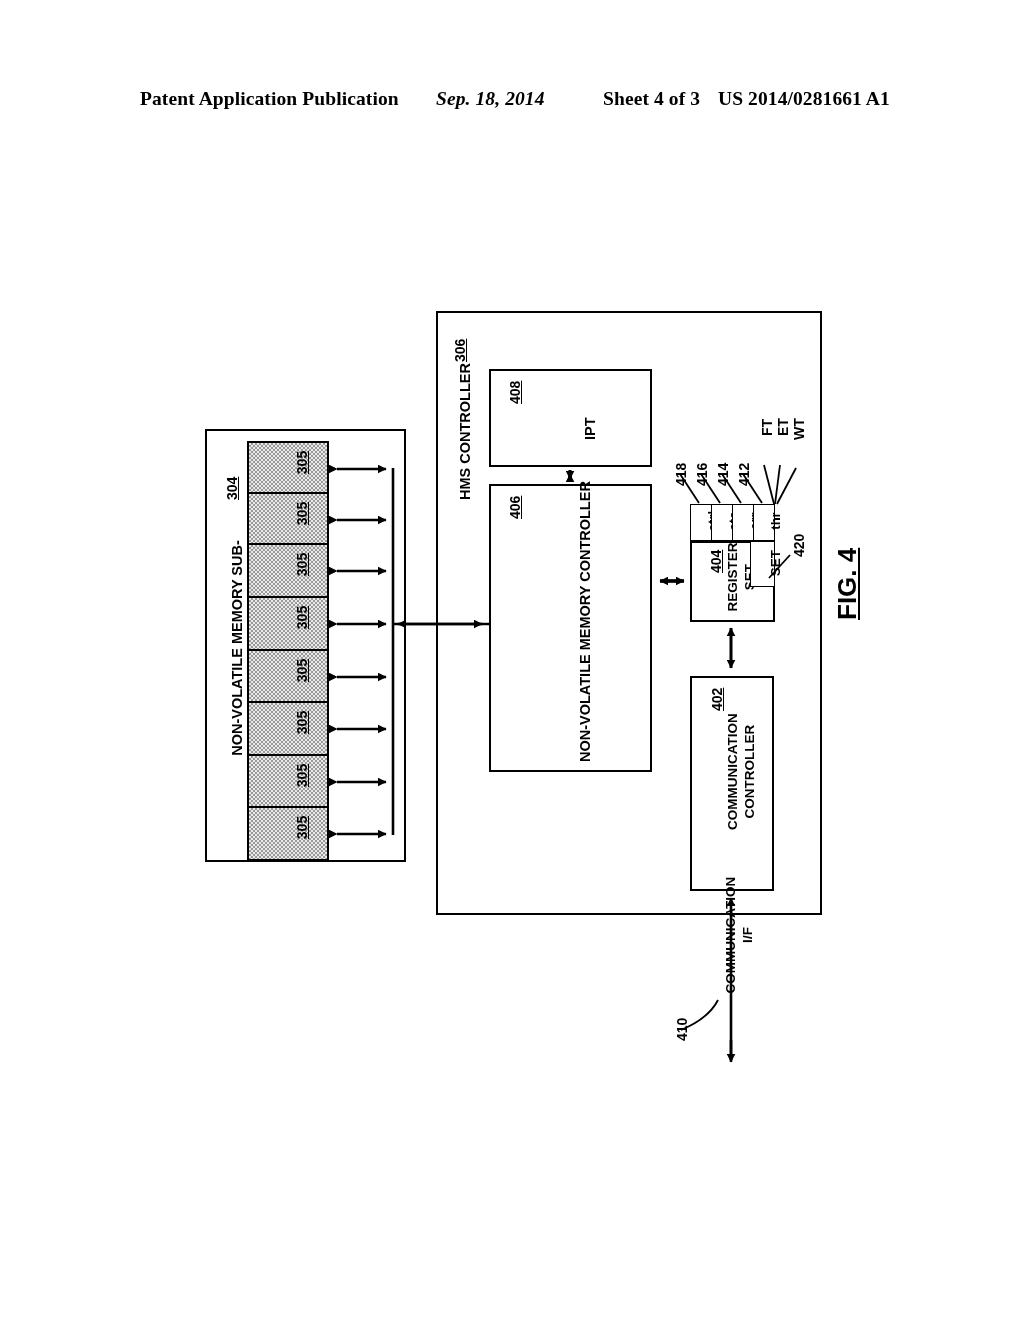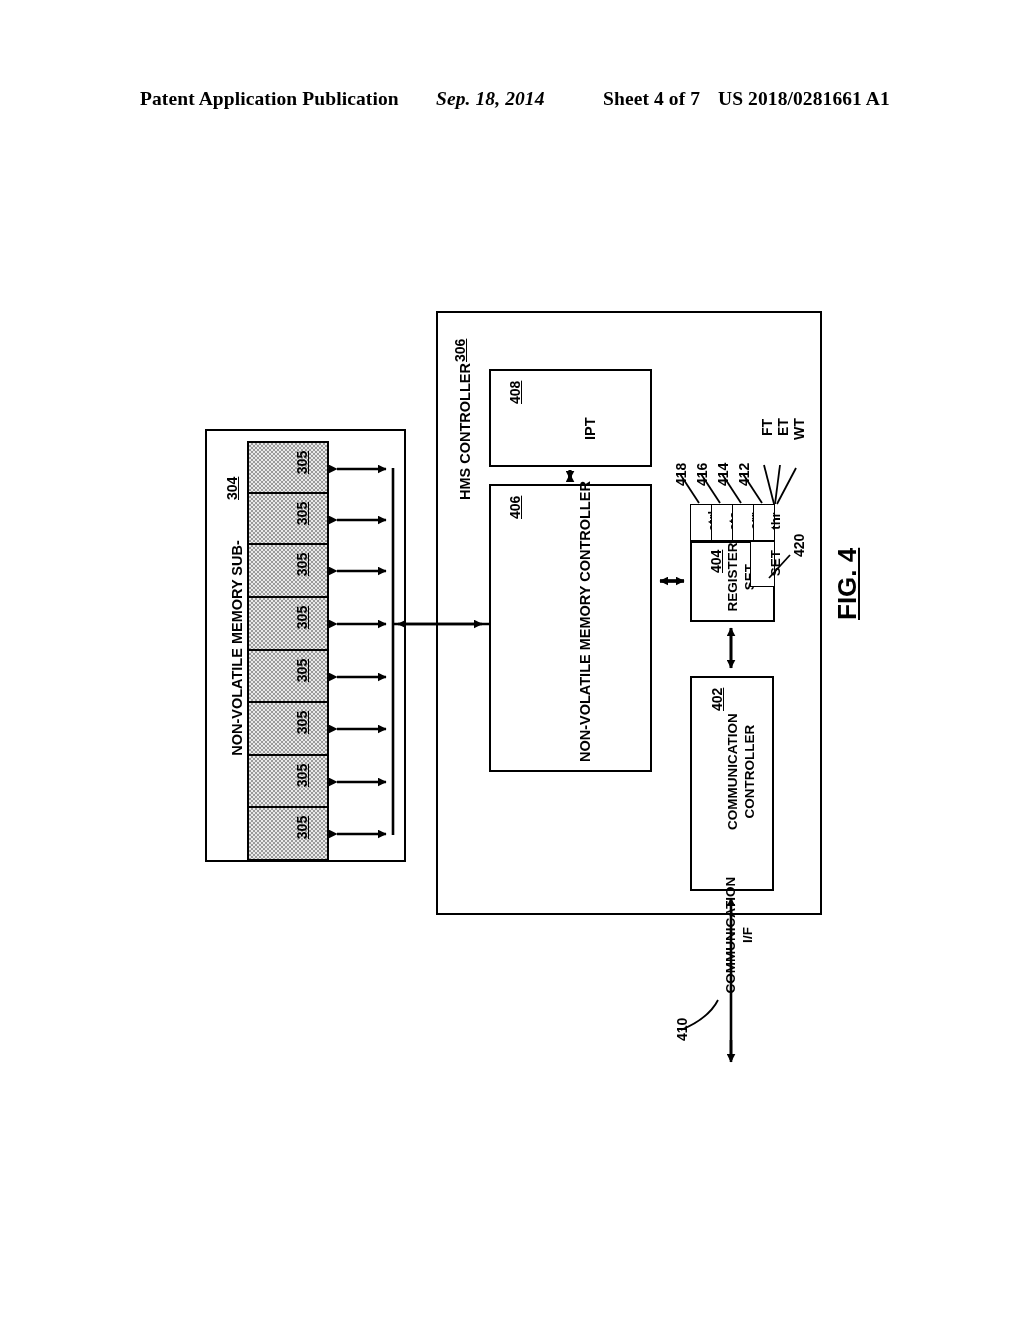--- a/index.html
+++ b/index.html
@@ -60,22 +60,22 @@
   }
 </style>
 </head>
 <body>
 
 <div id="page">
 
   <div class="hdr">
     <span class="c1">Patent Application Publication</span>
     <span class="c2">Sep. 18, 2014</span>
-    <span class="c3">Sheet 4 of 7</span>
-    <span class="c4">US 2018/0281661 A1</span>
+    <span class="c3">Sheet 4 of 3</span>
+    <span class="c4">US 2014/0281661 A1</span>
   </div>
 
   <div class="box" style="left:193px;top:429px;width:201px;height:433px;"></div>
 
   <div class="rot ctr" style="left:218px;top:858px;width:420px;font-size:14.5px;font-weight:bold;">NON-VOLATILE MEMORY SUB-</div>
   <div class="rot ctr" style="left:236px;top:858px;width:420px;font-size:14.5px;font-weight:bold;">SYSTEM</div>
 
   <div class="rot ref" style="left:213px;top:500px;">304</div>
 
   <div class="chip" style="left:235px;top:441px;width:82px;height:55px;"></div>

